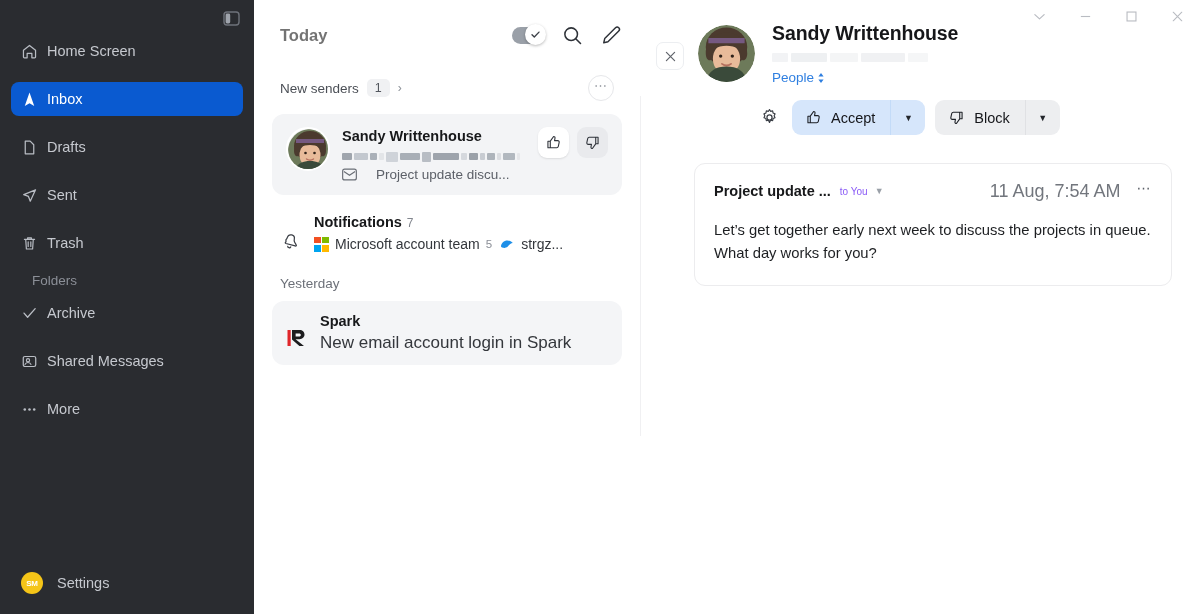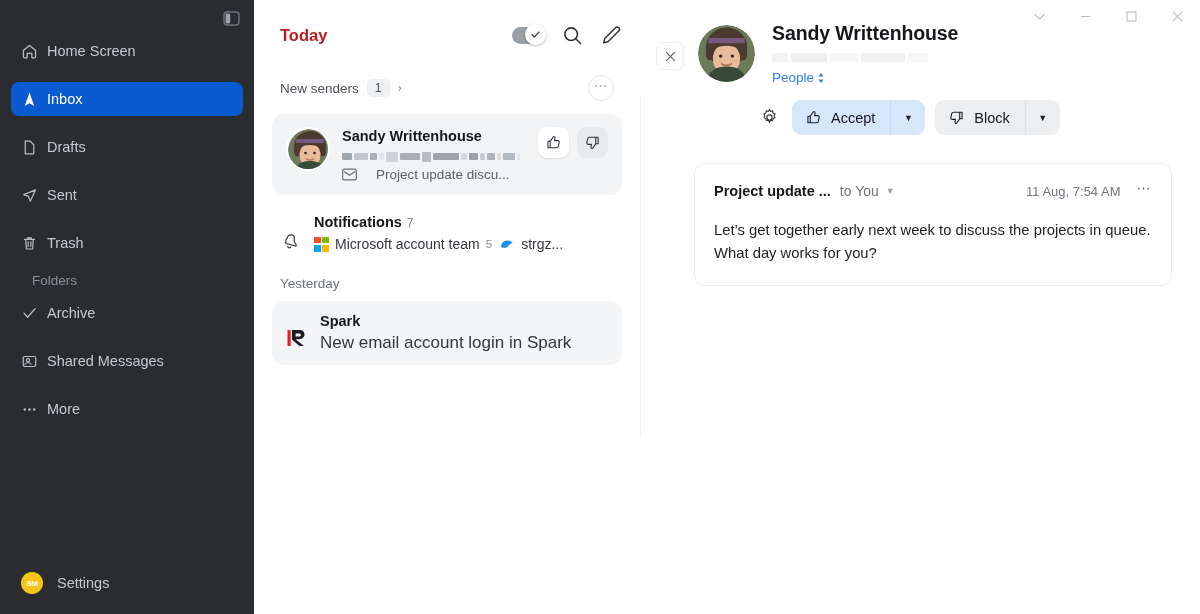--- a/index.html
+++ b/index.html
@@ -61,21 +61,21 @@
   
   .list-pane {
     width: 386px; flex: 0 0 386px;
     height: 614px; background: #fff;
     padding: 0 18px; position: relative;
   }
   .list-header {
     display: flex; align-items: center;
     height: 70px; padding-left: 8px;
   }
-  .list-title { font-size: 16.5px; font-weight: bold; color: #b91c1c; }
+  .list-title { font-size: 16.5px; font-weight: bold; color: #737373; }
   .list-header-actions {
     margin-left: auto; display: flex; align-items: center; gap: 18px;
   }
   .toggle-pill {
     width: 32px; height: 17px; border-radius: 10px;
     background: #9aa0a8; position: relative;
   }
   .toggle-knob {
     position: absolute; right: -2px; top: -2.5px;
     width: 21px; height: 21px; border-radius: 50%;
@@ -223,23 +223,23 @@
   .btn-accept .split-div { background: #c3dbf8; }
   .btn-block .split-main, .btn-block .split-caret { background: #edeef0; }
   .btn-block .split-div { background: #e0e1e4; }
 
   .message-card {
     margin: 28px 28px 0 38px; border: 1px solid #ececee;
     border-radius: 11px; padding: 16px 19px 20px;
   }
   .msg-head { display: flex; align-items: center; }
   .msg-subject { font-size: 14.5px; font-weight: bold; color: #17181a; }
-  .msg-to { color: #737373; font-size: 14px; margin-left: 9px; }
+  .msg-to { color: #8b5cf6; font-size: 10px; margin-left: 9px; }
   .msg-caret { color: #9aa0a8; font-size: 9px; margin-left: 7px; }
-  .msg-date { margin-left: auto; font-size: 13px; color: #72767d; }
+  .msg-date { margin-left: auto; font-size: 18px; color: #72767d; }
   .msg-more { margin-left: 16px; color: #5c6068; font-size: 14px; letter-spacing: 1.5px; padding-bottom: 6px; }
   .msg-body { margin-top: 17px; font-size: 14.8px; color: #1d1f22; line-height: 1.55; }
   svg { display: block; }
 </style>
 </head>
 <body>
 
 <div class="app">
 
   <div class="sidebar">

